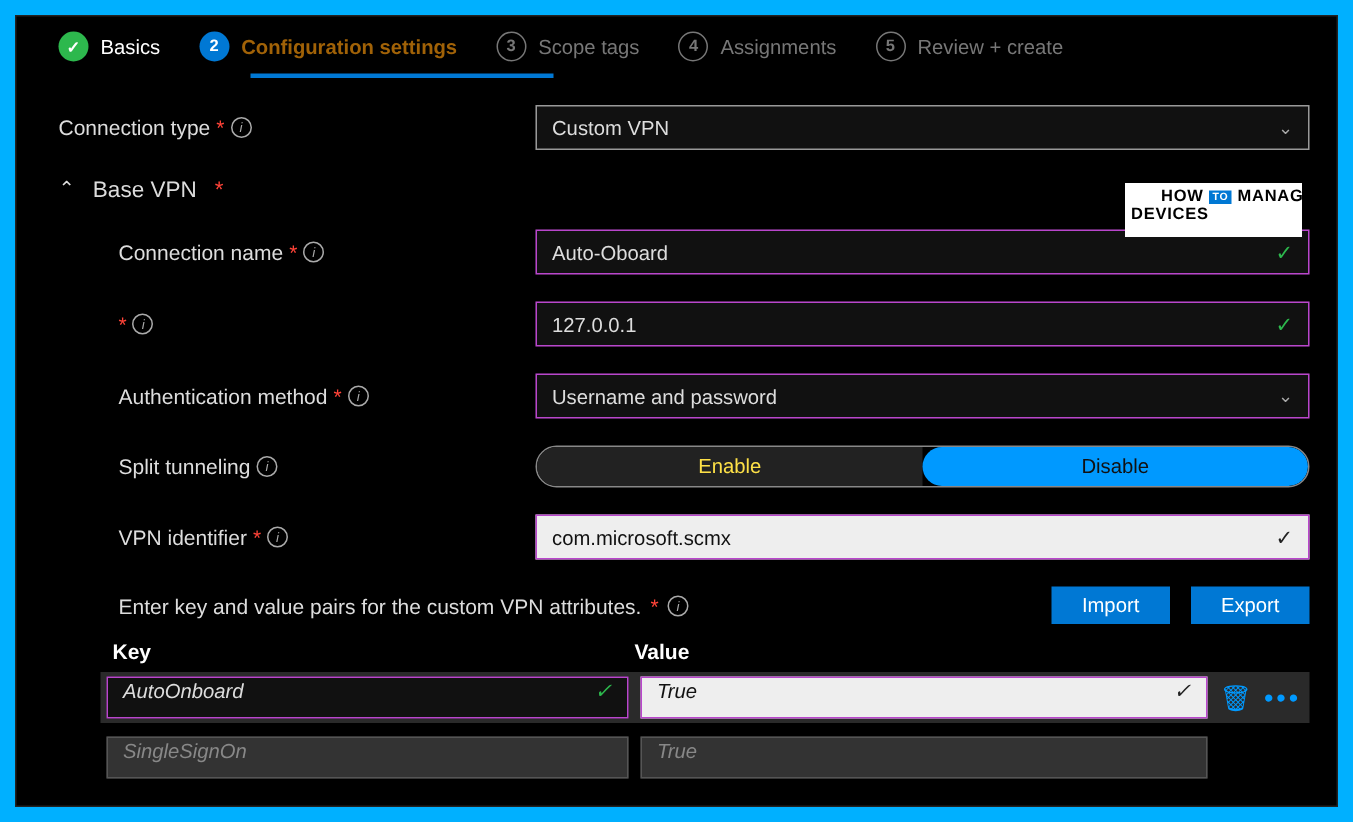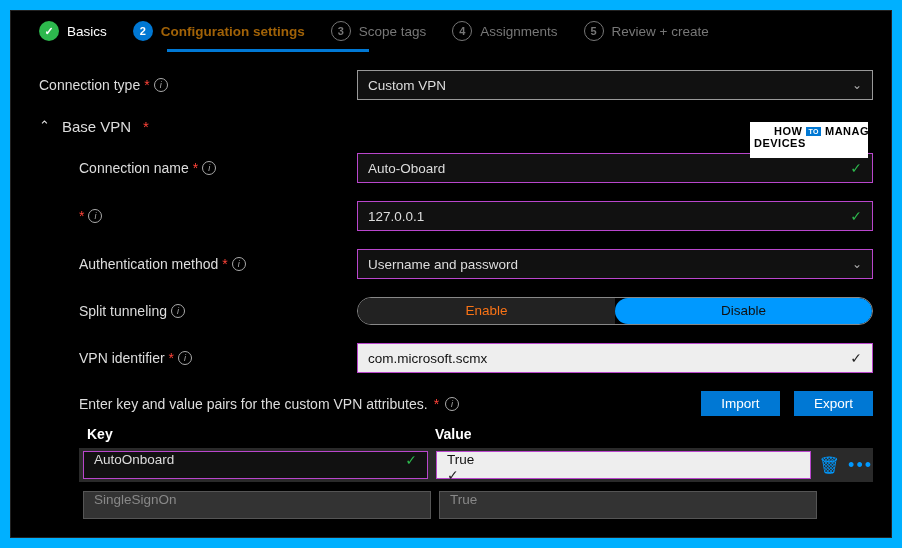--- a/index.html
+++ b/index.html
@@ -32,34 +32,34 @@
 
   .section-hdr { display: flex; align-items: center; gap: 12px; color: #ddd; font-size: 15px; margin: 6px 0 18px 0; }
   .section-chev { color: #ddd; font-size: 13px; transform: translateY(-1px); }
 
   .watermark { position: absolute; right: 34px; top: 122px; background: #fff; width: 118px; height: 36px; font-size: 11px; font-weight: 900; padding: 3px 4px; display: flex; flex-direction: column; font-family: Arial; letter-spacing: 0.5px; }
   .watermark .top { display: flex; align-items: center; gap: 4px; margin-left: 20px; }
   .watermark .tag { background: #0078d4; color: #fff; font-size: 7px; font-weight: 700; padding: 1px 2px; }
 
   .toggle { display: flex; width: 100%; border-radius: 16px; overflow: hidden; border: 1px solid #888; height: 28px; }
   .toggle div { flex: 1; text-align: center; line-height: 26px; font-size: 13.5px; }
-  .toggle .off { background: #222; color: #f97316; }
+  .toggle .off { background: #222; color: #fde047; }
   .toggle .on { background: #0099ff; color: #111; border-radius: 16px; }
 
   .kv-head { display: flex; align-items: center; justify-content: space-between; margin: 10px 0 10px 40px; }
   .kv-head .txt { color: #ddd; font-size: 14px; display: flex; align-items: center; gap: 6px; }
   .btn { background: #0078d4; color: #fff; border: none; padding: 5px 20px; font-size: 13.5px; margin-left: 10px; }
 
-  .tbl { margin-left: 40px; }
+  .tbl { margin-left: 28px; }
   .tbl-head { display: flex; color: #fff; font-weight: 600; font-size: 14px; margin-bottom: 6px; }
   .tbl-head .c1 { width: 356px; padding-left: 8px; }
   .tbl-row { display: flex; align-items: center; gap: 8px; margin-bottom: 6px; background: #2a2a2a; padding: 3px 0; }
-  .tbl-row .cell { height: 28px; padding: 0 10px; font-size: 13.5px; display: flex; align-items: flex-start; justify-content: space-between; }
+  .tbl-row .cell { height: 28px; padding: 10px 10px; font-size: 13.5px; display: flex; align-items: flex-end; justify-content: space-between; font-style: italic; }
   .tbl-row .c1 { width: 348px; margin-left: 4px; }
-  .tbl-row .c2 { width: 378px; flex-direction: column; }
+  .tbl-row .c2 { width: 378px; }
   .cell.pur { border: 1.5px solid #b946cc; background: #111; color: #ddd; }
   .cell.light { background: #eee; color: #111; border: 1px solid #666; }
   .cell.grey { background: #333; color: #888; border: 1px solid #555; }
   .trash { color: #0099ff; font-size: 17px; }
   .dots { color: #0099ff; font-size: 18px; letter-spacing: 2px; }
 </style>
 </head>
 <body>
 
 <div class="panel">

